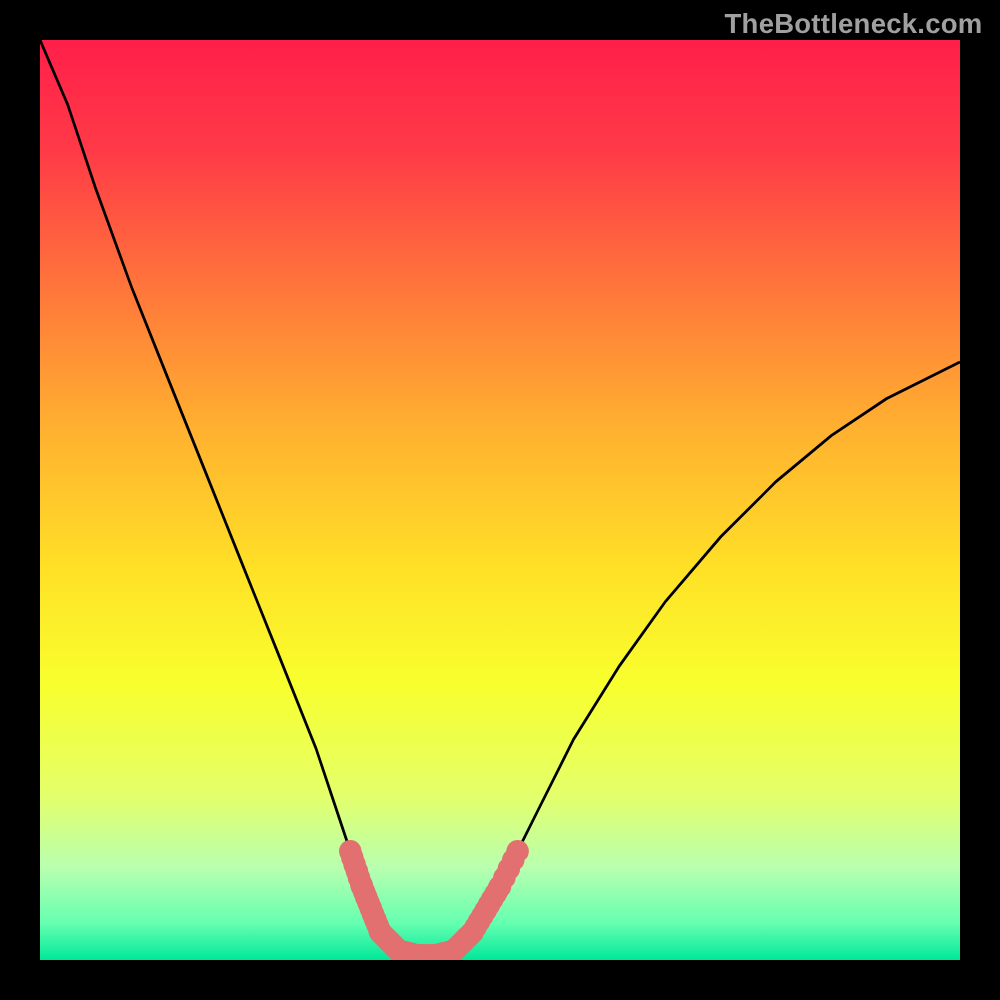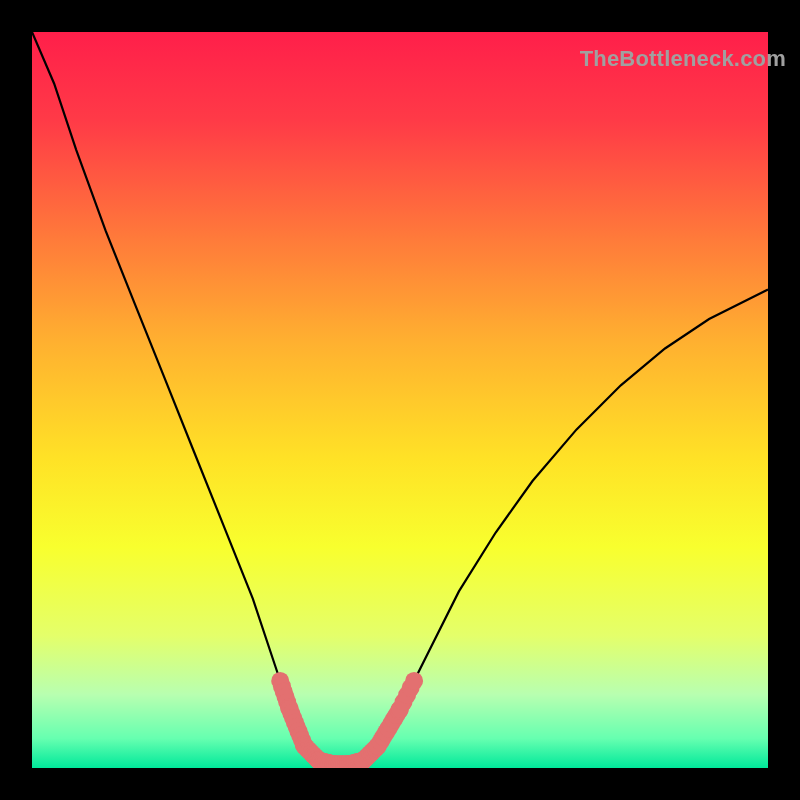--- a/index.html
+++ b/index.html
@@ -26,21 +26,20 @@
   }
   .watermark {
     position: absolute;
     top: 6px;
     right: 14px;
     color: #a0a0a0;
     font-size: 22px;
     font-weight: 600;
     letter-spacing: 0.2px;
     z-index: 5;
-    margin-top: 40px;
   }
   svg { display: block; }
 </style>
 </head>
 <body>
 
 <div class="frame">
   <div class="watermark">TheBottleneck.com</div>
   <div class="plot">
     <svg id="chart-svg" viewBox="0 0 736 736" width="736" height="736" preserveAspectRatio="none">

